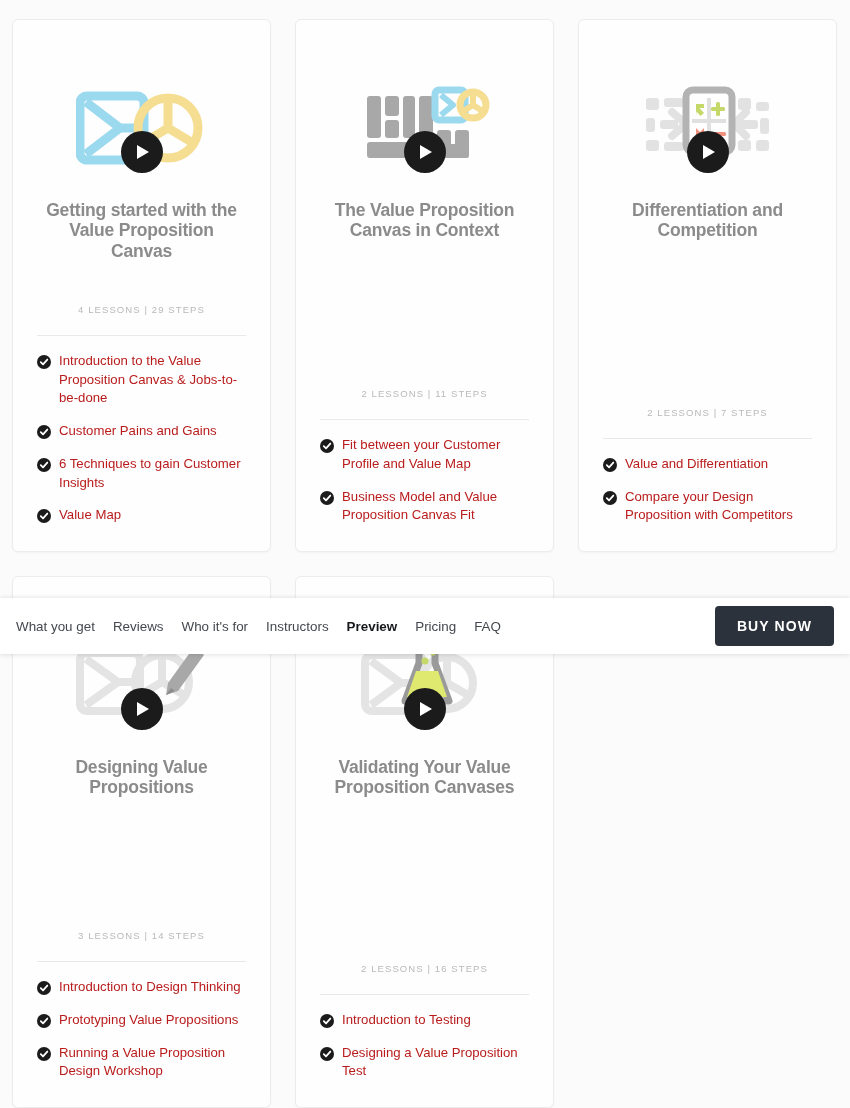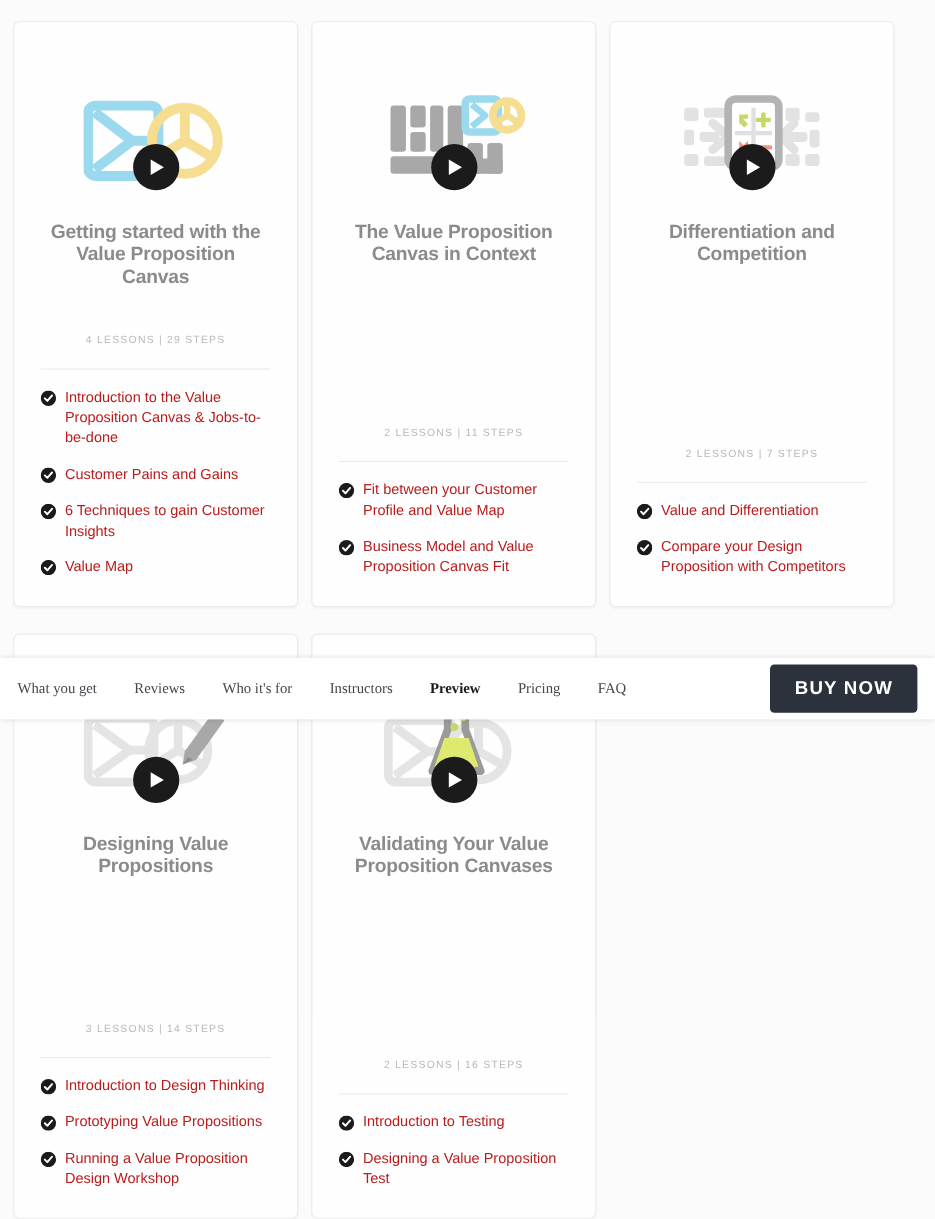--- a/index.html
+++ b/index.html
@@ -19,21 +19,21 @@
   
   .cards-wrap {
     position: absolute;
     top: 19px;
     left: 12px;
     width: 826px;
   }
 
   .card-row {
     display: flex;
-    gap: 12px;
+    gap: 24px;
     margin-bottom: 24px;
   }
 
   .card {
     width: 259px;
     background: #fefefe;
     border: 1px solid #ececec;
     border-radius: 6px;
     box-shadow: 0 1px 2px rgba(0,0,0,0.035);
     padding: 22px 24px 26px 24px;
@@ -147,41 +147,40 @@
     box-shadow: 0 1px 5px rgba(0,0,0,0.10), 0 -1px 4px rgba(0,0,0,0.05);
     display: flex;
     align-items: center;
     padding: 0 16px;
     z-index: 50;
   }
 
   .nav-links {
     display: flex;
     align-items: center;
-    gap: 34px;
+    gap: 18px;
     list-style: none;
-    font-family: Liberation Serif, serif;
   }
 
   .nav-link {
     font-size: 13.4px;
     color: #44484e;
     cursor: pointer;
     white-space: nowrap;
   }
   .nav-link.active {
     font-weight: bold;
     color: #16181c;
   }
 
   .buy-btn {
     margin-left: auto;
     background: #2b323c;
     color: #ffffff;
-    font-size: 17px;
+    font-size: 14px;
     font-weight: bold;
     letter-spacing: 1.1px;
     text-transform: uppercase;
     border: none;
     border-radius: 4px;
     padding: 12px 22px;
     cursor: pointer;
     font-family: "Liberation Sans", sans-serif;
   }
 </style>

